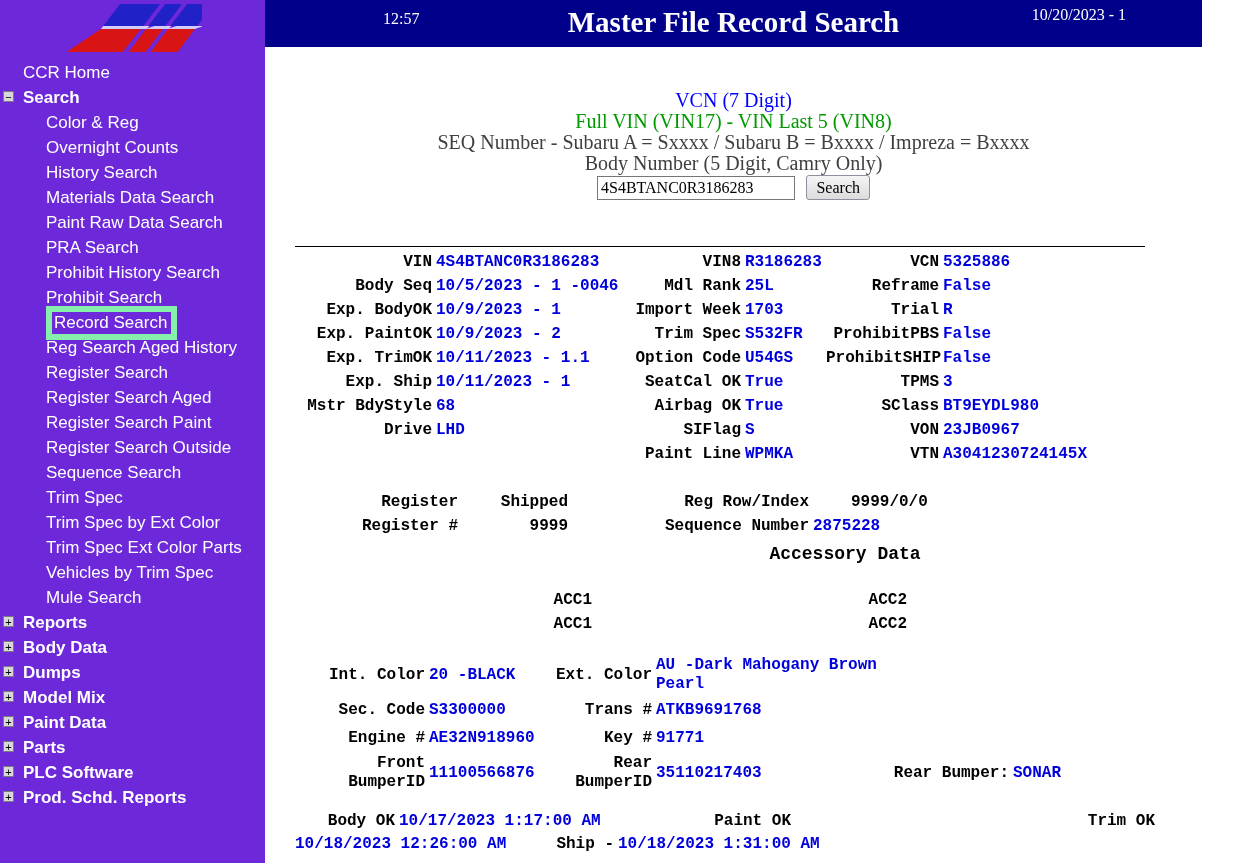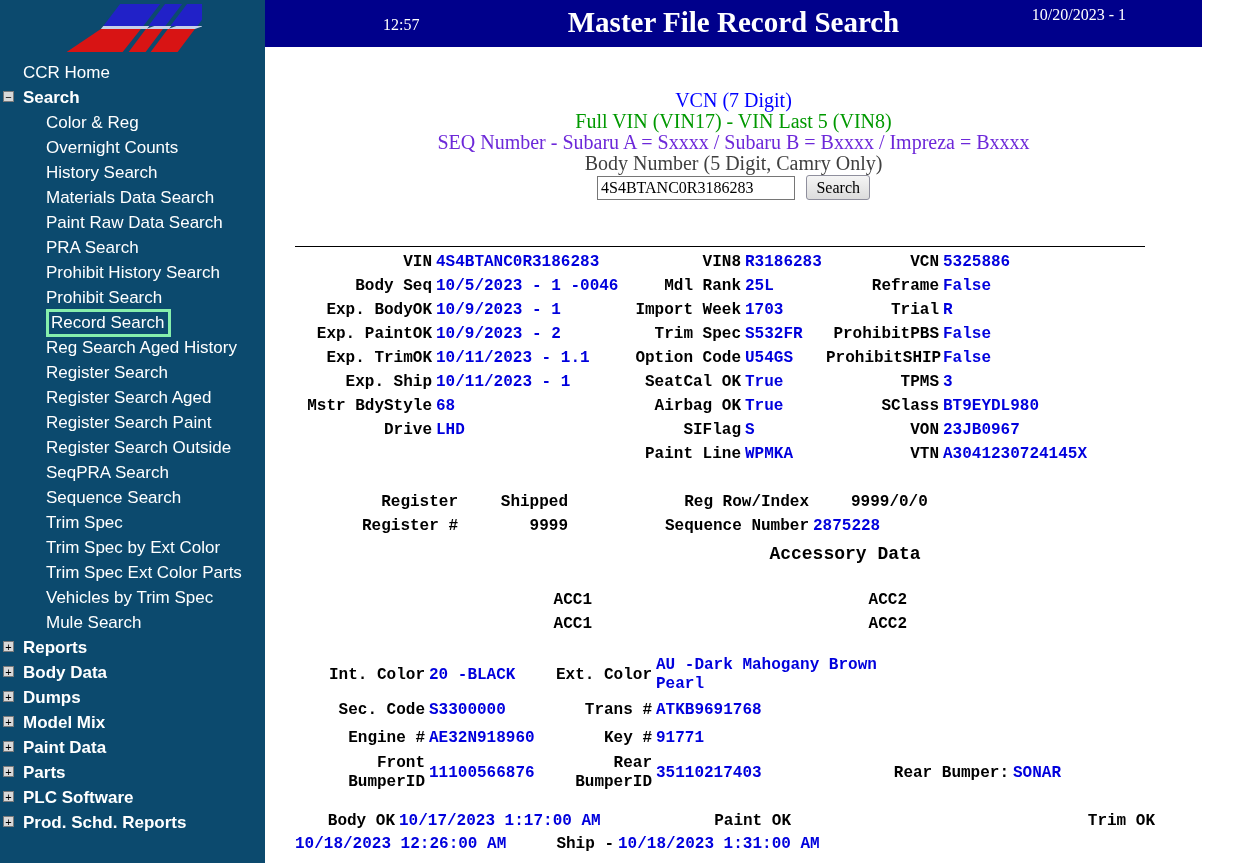--- a/index.html
+++ b/index.html
@@ -1,31 +1,31 @@
 <!DOCTYPE html>
 <html><head>
 <meta charset="utf-8">
 <style>
   html,body{margin:0;padding:0;width:1260px;height:863px;overflow:hidden;background:#fff;
             font-family:"Liberation Sans",sans-serif;}
   
-  .sidebar{position:absolute;left:0;top:0;width:265px;height:863px;background:#0c4a6e;overflow:hidden;}
+  .sidebar{position:absolute;left:0;top:0;width:265px;height:863px;background:#6d28d9;overflow:hidden;}
   .logo-wrap{position:absolute;left:52px;top:0;width:150px;height:56px;}
   .nav{position:absolute;left:0;top:60px;width:265px;}
   .nav-row{height:25px;line-height:25px;position:relative;color:#fff;font-size:17px;white-space:nowrap;cursor:pointer;}
   .nav-row.lvl0{padding-left:23px;}
   .nav-row.lvl1{padding-left:46px;}
   .nav-row.bold{font-weight:bold;}
   .tree-icon{position:absolute;left:3px;top:6px;width:11px;height:11px;background:#d8d8d8;border:1px solid #7a7a7a;
              color:#000;font-size:11px;line-height:10px;text-align:center;font-weight:normal;box-sizing:border-box;}
-  .nav-label.active{border:3px solid #86efac;padding:1px 4px 2px 2px;}
+  .nav-label.active{border:6px solid #86efac;padding:1px 4px 2px 2px;}
   
   .topbar{position:absolute;left:265px;top:0;width:937px;height:47px;background:#00008B;color:#fff;
           font-family:"Liberation Serif",serif;}
-  .topbar .time{position:absolute;left:118px;top:16px;font-size:16px;}
+  .topbar .time{position:absolute;left:118px;top:10px;font-size:16px;}
   .topbar .title{position:absolute;left:0;top:6px;width:100%;text-align:center;font-size:29px;font-weight:bold;}
   .topbar .date{position:absolute;right:76px;top:6px;font-size:16px;}
   
   .hints{position:absolute;left:265px;top:90px;width:937px;text-align:center;
          font-family:"Liberation Serif",serif;font-size:20px;}
   .hint-line{height:21px;line-height:21px;white-space:nowrap;}
   .search-row{position:absolute;left:265px;top:175px;width:937px;text-align:center;}
   .search-row input{width:198px;height:24px;border:1px solid #767676;box-sizing:border-box;
         font-family:"Liberation Serif",serif;font-size:16px;padding:1px 3px;vertical-align:middle;}
   .search-row button{height:25px;margin-left:7px;vertical-align:middle;
@@ -80,21 +80,20 @@
       <div class="nav-row lvl1"><span class="nav-label">Paint Raw Data Search</span></div>
       <div class="nav-row lvl1"><span class="nav-label">PRA Search</span></div>
       <div class="nav-row lvl1"><span class="nav-label">Prohibit History Search</span></div>
       <div class="nav-row lvl1"><span class="nav-label">Prohibit Search</span></div>
       <div class="nav-row lvl1"><span class="nav-label active">Record Search</span></div>
       <div class="nav-row lvl1"><span class="nav-label">Reg Search Aged History</span></div>
       <div class="nav-row lvl1"><span class="nav-label">Register Search</span></div>
       <div class="nav-row lvl1"><span class="nav-label">Register Search Aged</span></div>
       <div class="nav-row lvl1"><span class="nav-label">Register Search Paint</span></div>
       <div class="nav-row lvl1"><span class="nav-label">Register Search Outside</span></div>
-      <div class="nav-row lvl1"><span class="nav-label">SeqPRA Search</span></div>
       <div class="nav-row lvl1"><span class="nav-label">Sequence Search</span></div>
       <div class="nav-row lvl1"><span class="nav-label">Trim Spec</span></div>
       <div class="nav-row lvl1"><span class="nav-label">Trim Spec by Ext Color</span></div>
       <div class="nav-row lvl1"><span class="nav-label">Trim Spec Ext Color Parts</span></div>
       <div class="nav-row lvl1"><span class="nav-label">Vehicles by Trim Spec</span></div>
       <div class="nav-row lvl1"><span class="nav-label">Mule Search</span></div>
       <div class="nav-row lvl0 bold"><span class="tree-icon">+</span><span class="nav-label">Reports</span></div>
       <div class="nav-row lvl0 bold"><span class="tree-icon">+</span><span class="nav-label">Body Data</span></div>
       <div class="nav-row lvl0 bold"><span class="tree-icon">+</span><span class="nav-label">Dumps</span></div>
       <div class="nav-row lvl0 bold"><span class="tree-icon">+</span><span class="nav-label">Model Mix</span></div>
@@ -108,21 +107,21 @@
 
 <div class="topbar">
   <span class="time">12:57</span>
   <span class="title">Master File Record Search</span>
   <span class="date">10/20/2023 - 1</span>
 </div>
 
 <div class="hints">
     <div class="hint-line" style="color: rgb(0, 0, 255);">VCN (7 Digit)</div>
     <div class="hint-line" style="color: rgb(0, 153, 0);">Full VIN (VIN17) - VIN Last 5 (VIN8)</div>
-    <div class="hint-line" style="color: #6d28d9;">SEQ Number - Subaru A = Sxxxx / Subaru B = Bxxxx / Impreza = Bxxxx</div>
+    <div class="hint-line" style="color: #404040;">SEQ Number - Subaru A = Sxxxx / Subaru B = Bxxxx / Impreza = Bxxxx</div>
     <div class="hint-line" style="color: #404040;">Body Number (5 Digit, Camry Only)</div>
   </div>
 <div class="search-row">
   <input type="text" value="4S4BTANC0R3186283" style="">
   <button>Search</button>
 </div>
 
 <div class="rule"></div>
 <div class="grid mono" id="main-grid">
     <span class="lbl">VIN</span>

